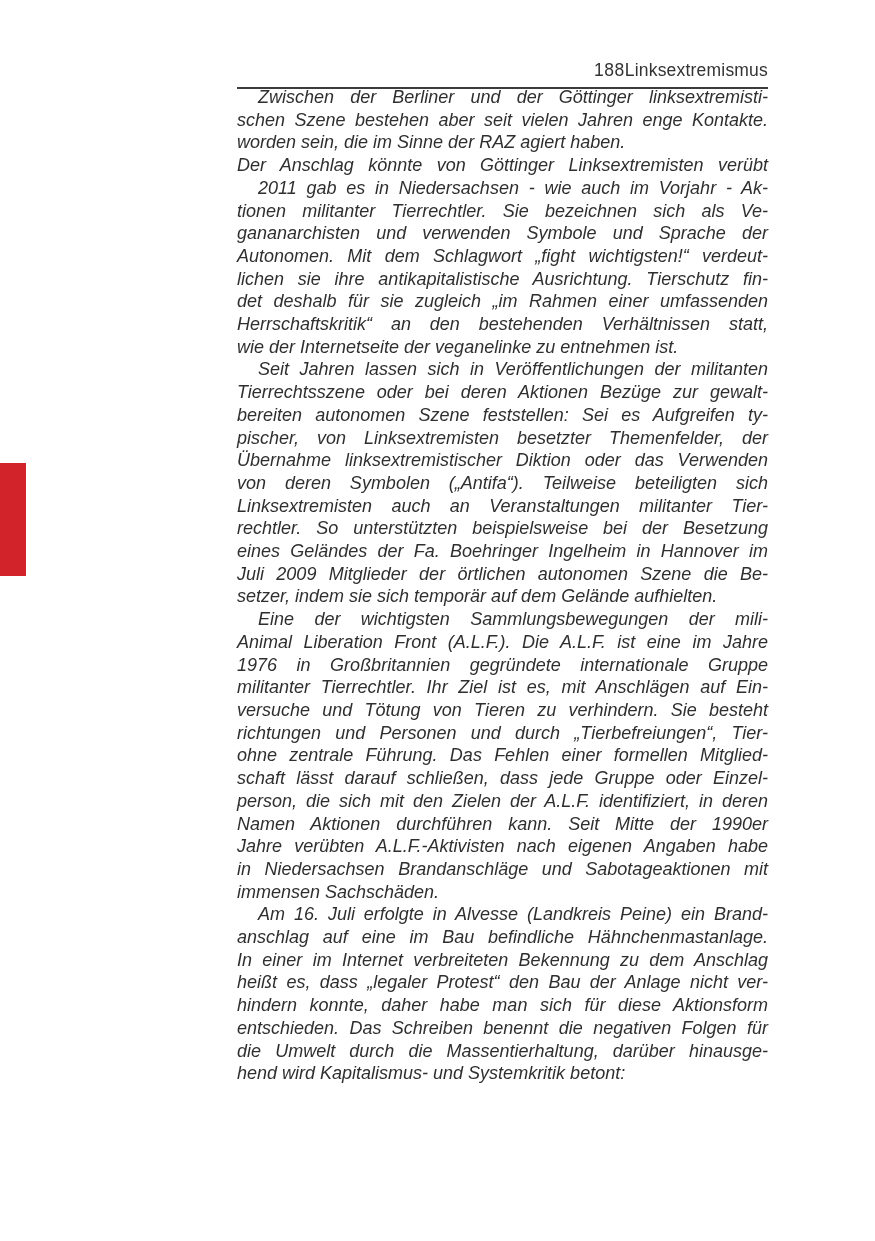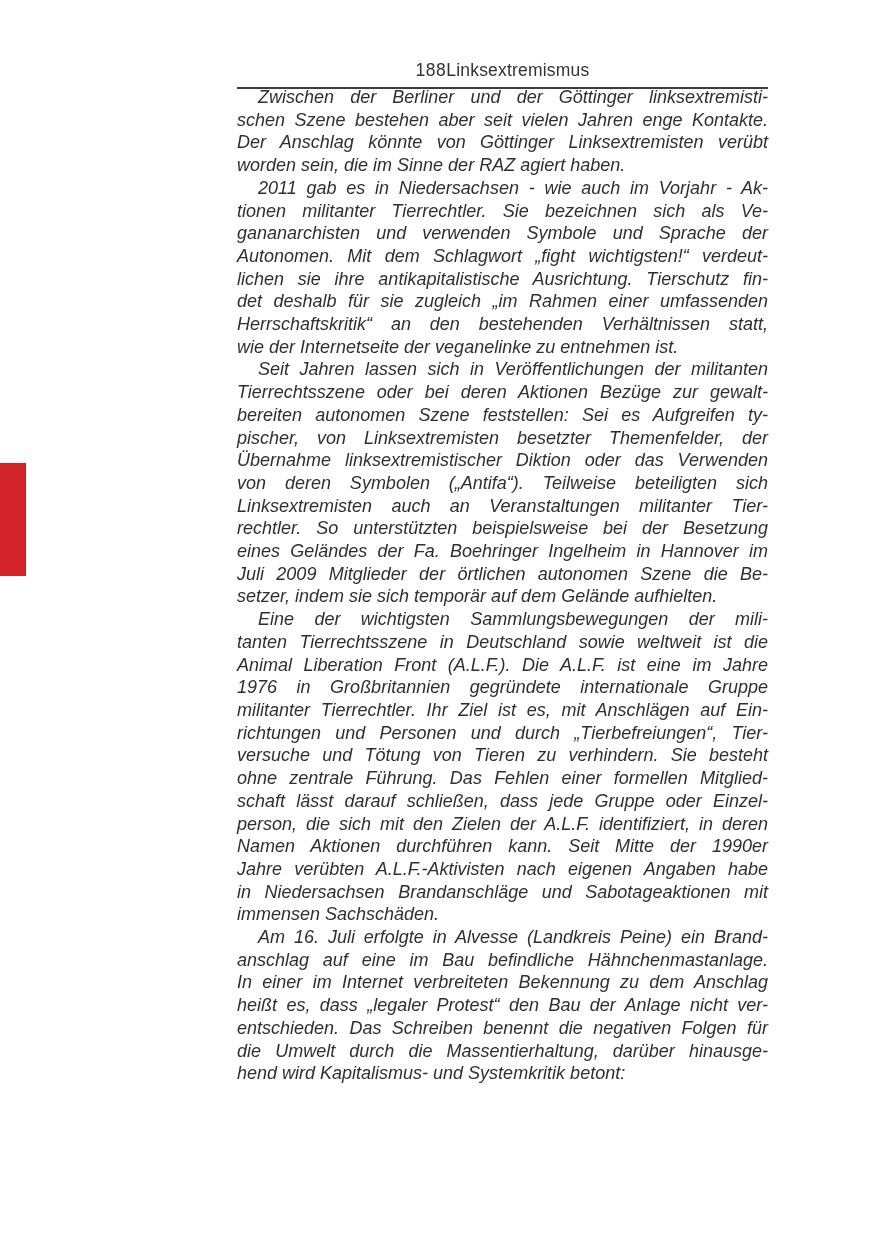--- a/index.html
+++ b/index.html
@@ -8,21 +8,21 @@
     background: #ffffff;
     position: relative;
     font-family: "Liberation Sans", sans-serif;
     overflow: hidden;
   }
   .page-header {
     position: absolute;
     left: 237px; top: 44px;
     width: 531px;
     display: flex;
-    justify-content: center;
+    justify-content: flex-end;
     align-items: baseline;
     border-bottom: 2px solid #3c3c3c;
     padding-bottom: 6px;
     color: #333333;
     font-size: 17.5px;
   }
   .page-number { letter-spacing: 0.5px; }
   .section-title { letter-spacing: 0.2px; margin-top: 16px; }
   .red-margin-bar {
     position: absolute;
@@ -55,22 +55,22 @@
   <span class="page-number">188</span>
   <span class="section-title">Linksextremismus</span>
 </div>
 
 <div class="red-margin-bar" style="background: rgb(210, 35, 42);"></div>
 
 <div class="body-text" id="body-text" style="color: rgb(47, 47, 47);">
     <div class="paragraph">
       <div class="line first">Zwischen der Berliner und der Göttinger linksextremisti-</div>
       <div class="line">schen Szene bestehen aber seit vielen Jahren enge Kontakte.</div>
+      <div class="line last">worden sein, die im Sinne der RAZ agiert haben.</div>
       <div class="line">Der Anschlag könnte von Göttinger Linksextremisten verübt</div>
-      <div class="line last">worden sein, die im Sinne der RAZ agiert haben.</div>
     </div>
     <div class="paragraph">
       <div class="line first">2011 gab es in Niedersachsen - wie auch im Vorjahr - Ak-</div>
       <div class="line">tionen militanter Tierrechtler. Sie bezeichnen sich als Ve-</div>
       <div class="line">gananarchisten und verwenden Symbole und Sprache der</div>
       <div class="line">Autonomen. Mit dem Schlagwort „fight wichtigsten!“ verdeut-</div>
       <div class="line">lichen sie ihre antikapitalistische Ausrichtung. Tierschutz fin-</div>
       <div class="line">det deshalb für sie zugleich „im Rahmen einer umfassenden</div>
       <div class="line">Herrschaftskritik“ an den bestehenden Verhältnissen statt,</div>
       <div class="line last">wie der Internetseite der veganelinke zu entnehmen ist.</div>
@@ -83,36 +83,36 @@
       <div class="line">Übernahme linksextremistischer Diktion oder das Verwenden</div>
       <div class="line">von deren Symbolen („Antifa“). Teilweise beteiligten sich</div>
       <div class="line">Linksextremisten auch an Veranstaltungen militanter Tier-</div>
       <div class="line">rechtler. So unterstützten beispielsweise bei der Besetzung</div>
       <div class="line">eines Geländes der Fa. Boehringer Ingelheim in Hannover im</div>
       <div class="line">Juli 2009 Mitglieder der örtlichen autonomen Szene die Be-</div>
       <div class="line last">setzer, indem sie sich temporär auf dem Gelände aufhielten.</div>
     </div>
     <div class="paragraph">
       <div class="line first">Eine der wichtigsten Sammlungsbewegungen der mili-</div>
-      <div class="line">tanten Tierrechtsszene in Deutschland sowie weltweit ist die</div>
       <div class="line">Animal Liberation Front (A.L.F.). Die A.L.F. ist eine im Jahre</div>
       <div class="line">1976 in Großbritannien gegründete internationale Gruppe</div>
       <div class="line">militanter Tierrechtler. Ihr Ziel ist es, mit Anschlägen auf Ein-</div>
+      <div class="line">versuche und Tötung von Tieren zu verhindern. Sie besteht</div>
       <div class="line">richtungen und Personen und durch „Tierbefreiungen“, Tier-</div>
-      <div class="line">versuche und Tötung von Tieren zu verhindern. Sie besteht</div>
       <div class="line">ohne zentrale Führung. Das Fehlen einer formellen Mitglied-</div>
       <div class="line">schaft lässt darauf schließen, dass jede Gruppe oder Einzel-</div>
       <div class="line">person, die sich mit den Zielen der A.L.F. identifiziert, in deren</div>
       <div class="line">Namen Aktionen durchführen kann. Seit Mitte der 1990er</div>
       <div class="line">Jahre verübten A.L.F.-Aktivisten nach eigenen Angaben habe</div>
       <div class="line">in Niedersachsen Brandanschläge und Sabotageaktionen mit</div>
       <div class="line last">immensen Sachschäden.</div>
     </div>
     <div class="paragraph">
       <div class="line first">Am 16. Juli erfolgte in Alvesse (Landkreis Peine) ein Brand-</div>
       <div class="line">anschlag auf eine im Bau befindliche Hähnchenmastanlage.</div>
       <div class="line">In einer im Internet verbreiteten Bekennung zu dem Anschlag</div>
       <div class="line">heißt es, dass „legaler Protest“ den Bau der Anlage nicht ver-</div>
+      <div class="line">hindern konnte, daher habe man sich für diese Aktionsform</div>
       <div class="line">entschieden. Das Schreiben benennt die negativen Folgen für</div>
       <div class="line">die Umwelt durch die Massentierhaltung, darüber hinausge-</div>
       <div class="line last">hend wird Kapitalismus- und Systemkritik betont:</div>
     </div>
   </div>
 
 </body></html>

